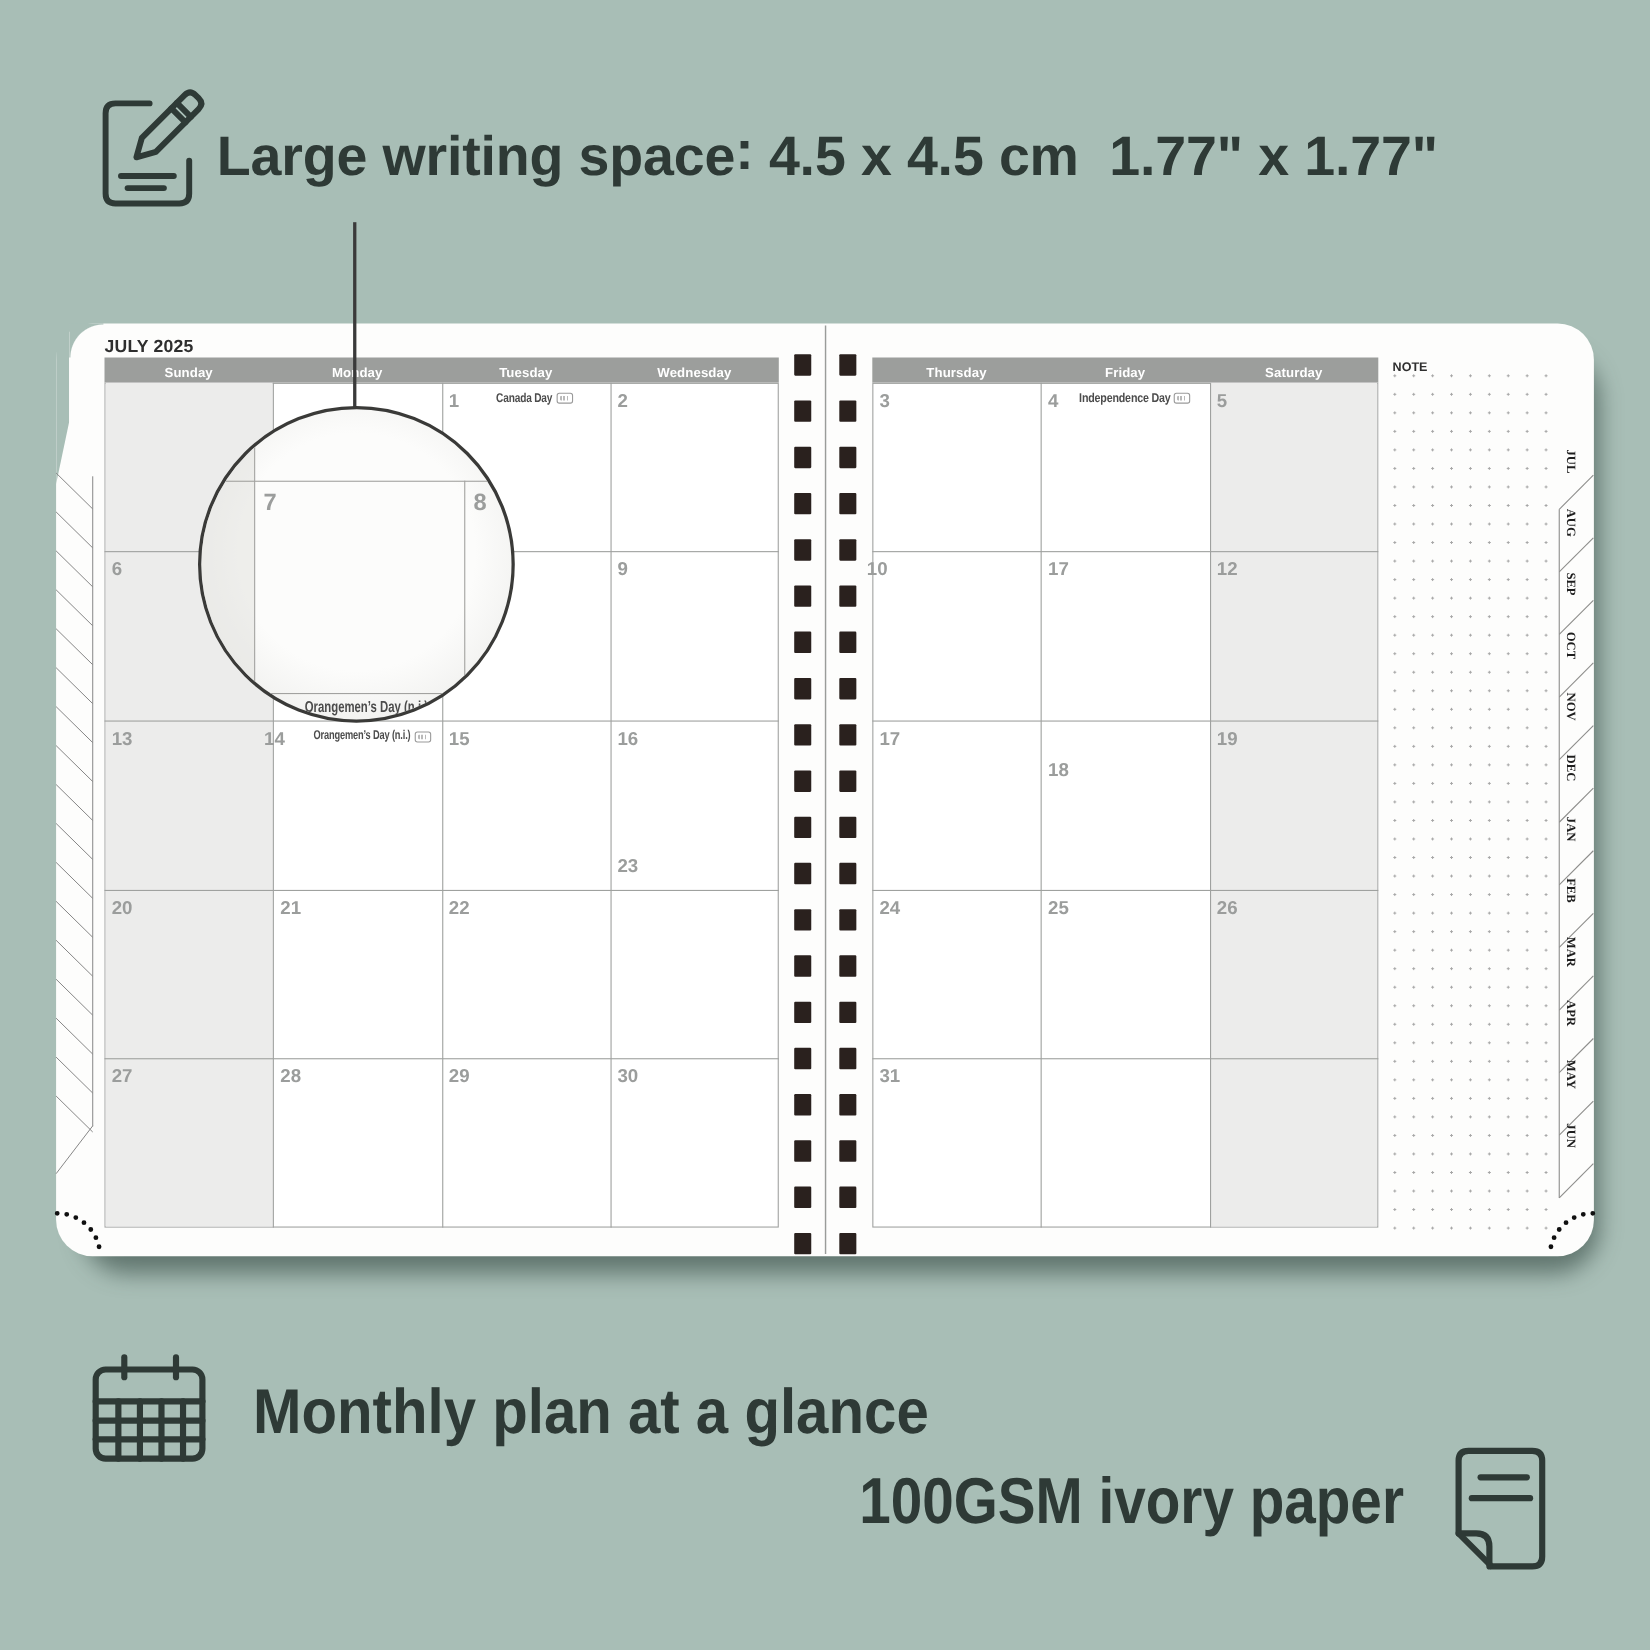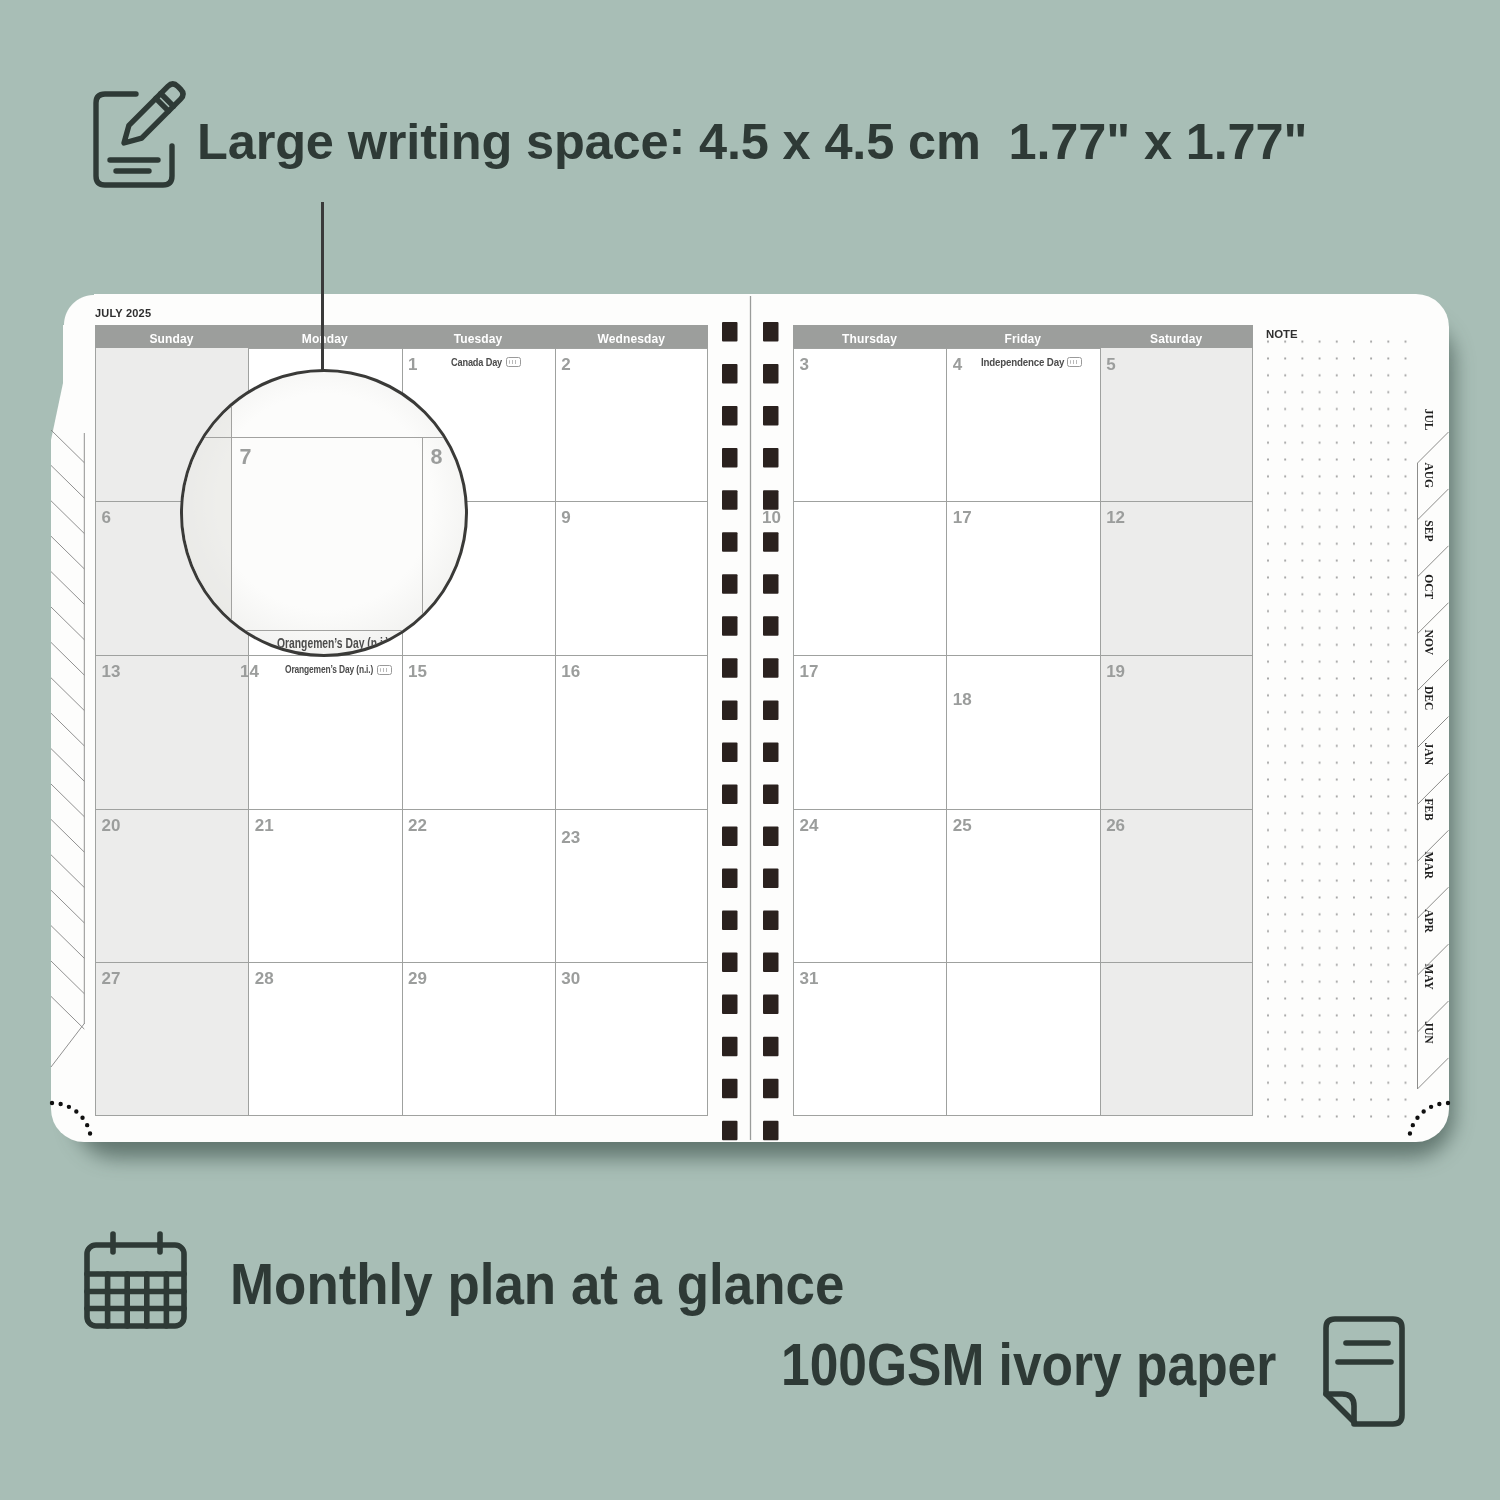--- a/index.html
+++ b/index.html
@@ -27,21 +27,21 @@
   </svg>
 
 <div class="abs hl" style="left:197px;top:116.5px;font-size:50.5px;line-height:1;letter-spacing:-0.15px;">Large writing space<span style="position:relative;top:-5px;">:</span> 4.5 x 4.5 cm&nbsp;&nbsp;1.77" x 1.77"</div>
 
 <div class="abs" style="left:74px;top:320px;width:1380px;height:838px;background:rgba(28,48,42,0.5);border-radius:42px;filter:blur(10px);"></div>
 <div class="abs" style="left:51px;top:294px;width:1398px;height:848px;background:#fdfdfc;border-radius:33px;"></div>
 
 <div class="abs" style="left:51px;top:294px;width:12px;height:146px;background:#a8beb6;clip-path:polygon(0 0,100% 0,100% 61%,0 100%);"></div>
 <div class="abs" style="left:63px;top:294px;width:31px;height:31px;background:radial-gradient(circle at 100% 100%,rgba(0,0,0,0) 29.5px,#a8beb6 30.5px);"></div>
 
-<div class="abs" style="left:95px;top:307px;font-size:11px;font-weight:bold;color:#2e2e2e;letter-spacing:0.2px;">JULY 2025</div>
+<div class="abs" style="left:95px;top:307px;font-size:16px;font-weight:bold;color:#2e2e2e;letter-spacing:0.2px;">JULY 2025</div>
 
 <div class="abs" style="left:95px;top:325px;width:613px;height:22.5px;background:#9c9e9c;"></div>
 
 <div class="abs" style="left:793px;top:325px;width:460px;height:22.5px;background:#9c9e9c;"></div>
 
 <div class="dow" style="left:95.0px;">Sunday</div>
 <div class="dow" style="left:248.25px;">Monday</div>
 <div class="dow" style="left:401.5px;">Tuesday</div>
 <div class="dow" style="left:554.75px;">Wednesday</div>
 <div class="dow" style="left:793.0px;text-align:center;">Thursday</div>
@@ -77,30 +77,30 @@
 <div class="abs datez" style="left:254.75px;top:508.2px;">7</div>
 <div class="abs datez" style="left:408.0px;top:508.2px;">8</div>
 <div class="abs datez" style="left:561.25px;top:508.2px;">9</div>
 <div class="abs datez" style="left:101.5px;top:661.9px;">13</div>
 <div class="abs datez" style="left:240px;top:661.9px;">14</div>
 <div class="abs datez" style="left:408.0px;top:661.9px;">15</div>
 <div class="abs datez" style="left:561.25px;top:661.9px;">16</div>
 <div class="abs datez" style="left:101.5px;top:815.6px;">20</div>
 <div class="abs datez" style="left:254.75px;top:815.6px;">21</div>
 <div class="abs datez" style="left:408.0px;top:815.6px;">22</div>
-<div class="abs datez" style="left:561.25px;top:828px;">23</div>
+<div class="abs datez" style="left:561.25px;top:778px;">23</div>
 <div class="abs datez" style="left:101.5px;top:969.3px;">27</div>
 <div class="abs datez" style="left:254.75px;top:969.3px;">28</div>
 <div class="abs datez" style="left:408.0px;top:969.3px;">29</div>
 <div class="abs datez" style="left:561.25px;top:969.3px;">30</div>
 
 <div class="abs datez" style="left:799.5px;top:354.5px;">3</div>
 <div class="abs datez" style="left:952.8333333333334px;top:354.5px;">4</div>
 <div class="abs datez" style="left:1106.1666666666667px;top:354.5px;">5</div>
-<div class="abs datez" style="left:762px;top:508.2px;">10</div>
+<div class="abs datez" style="left:788px;top:508.2px;">10</div>
 <div class="abs datez" style="left:952.8333333333334px;top:508.2px;">17</div>
 <div class="abs datez" style="left:1106.1666666666667px;top:508.2px;">12</div>
 <div class="abs datez" style="left:799.5px;top:661.9px;">17</div>
 <div class="abs datez" style="left:952.8333333333334px;top:661.9px;margin-top:28px;">18</div>
 <div class="abs datez" style="left:1106.1666666666667px;top:661.9px;">19</div>
 <div class="abs datez" style="left:799.5px;top:815.6px;">24</div>
 <div class="abs datez" style="left:952.8333333333334px;top:815.6px;">25</div>
 <div class="abs datez" style="left:1106.1666666666667px;top:815.6px;">26</div>
 <div class="abs datez" style="left:799.5px;top:969.3px;">31</div>
 

